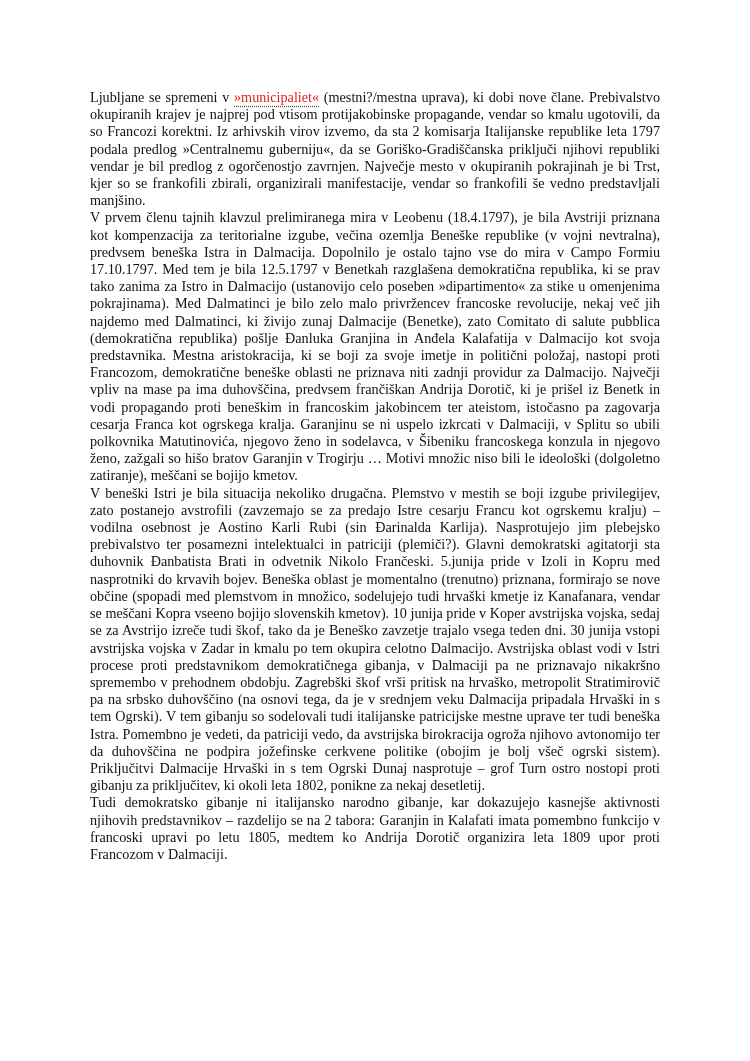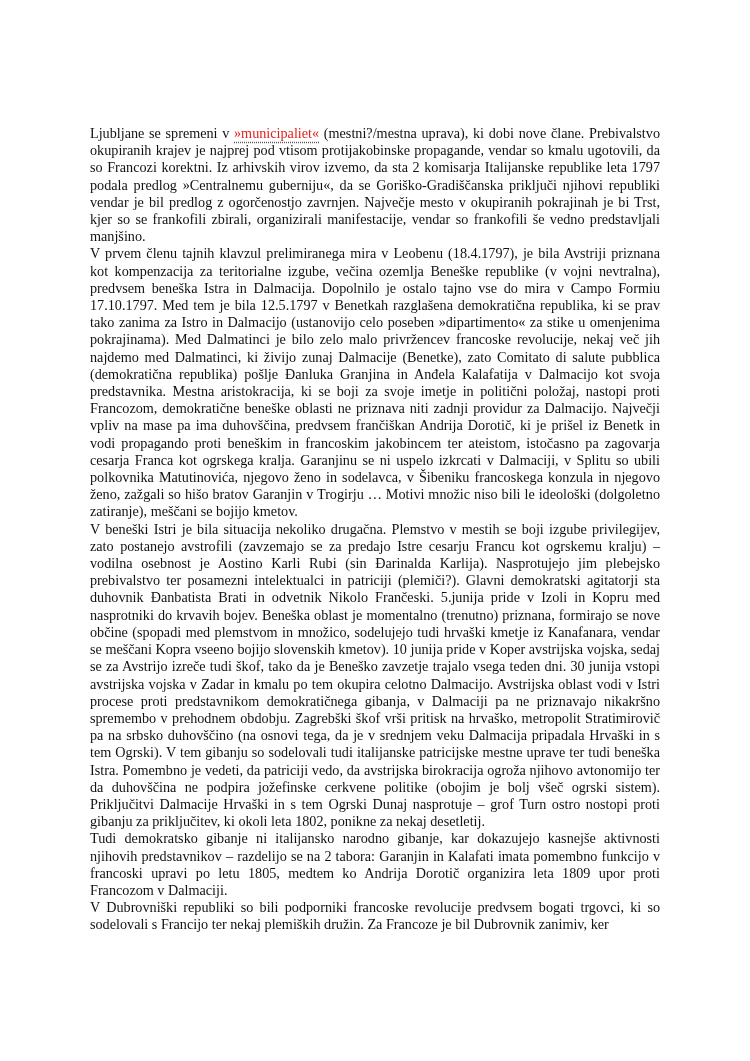--- a/index.html
+++ b/index.html
@@ -16,34 +16,32 @@
     .page {
       position: absolute;
       left: 90px;
       top: 89px;
       width: 570px;
       font-family: "Liberation Serif", serif;
       font-size: 14.2px;
       line-height: 17.2px;
       color: #111111;
       text-align: justify;
-      margin-top: 36px;
     }
     .para {
       margin: 0;
       padding: 0;
     }
     .red {
       color: #e0201f;
       text-decoration: underline dotted #555555;
       text-underline-offset: 4px;
     }
   </style>
 </head>
 <body>
 
 <div class="page">
   <p class="para"><span>Ljubljane se spremeni v </span><span class="red">»municipaliet«</span><span> (mestni?/mestna uprava), ki dobi nove člane. Prebivalstvo okupiranih krajev je najprej pod vtisom protijakobinske propagande, vendar so kmalu ugotovili, da so Francozi korektni. Iz arhivskih virov izvemo, da sta 2 komisarja Italijanske republike leta 1797 podala predlog »Centralnemu guberniju«, da se Goriško-Gradiščanska priključi njihovi republiki vendar je bil predlog z ogorčenostjo zavrnjen. Največje mesto v okupiranih pokrajinah je bi Trst, kjer so se frankofili zbirali, organizirali manifestacije, vendar so frankofili še vedno predstavljali manjšino.</span></p>
   <p class="para">V prvem členu tajnih klavzul prelimiranega mira v Leobenu (18.4.1797), je bila Avstriji priznana kot kompenzacija za teritorialne izgube, večina ozemlja Beneške republike (v vojni nevtralna), predvsem beneška Istra in Dalmacija. Dopolnilo je ostalo tajno vse do mira v Campo Formiu 17.10.1797. Med tem je bila 12.5.1797 v Benetkah razglašena demokratična republika, ki se prav tako zanima za Istro in Dalmacijo (ustanovijo celo poseben »dipartimento« za stike u omenjenima pokrajinama). Med Dalmatinci je bilo zelo malo privržencev francoske revolucije, nekaj več jih najdemo med Dalmatinci, ki živijo zunaj Dalmacije (Benetke), zato Comitato di salute pubblica (demokratična republika) pošlje Đanluka Granjina in Anđela Kalafatija  v Dalmacijo kot svoja predstavnika. Mestna aristokracija, ki se boji za svoje imetje in politični položaj, nastopi proti Francozom, demokratične beneške oblasti ne priznava niti zadnji providur za Dalmacijo.  Največji vpliv na mase pa ima duhovščina, predvsem frančiškan Andrija Dorotič, ki je prišel iz Benetk in vodi propagando proti beneškim in francoskim jakobincem ter ateistom, istočasno pa zagovarja cesarja Franca kot ogrskega kralja. Garanjinu se ni uspelo izkrcati v Dalmaciji, v Splitu so ubili polkovnika Matutinovića, njegovo ženo in sodelavca, v Šibeniku francoskega konzula in njegovo ženo, zažgali so hišo bratov Garanjin v Trogirju … Motivi množic niso bili le ideološki (dolgoletno zatiranje), meščani se bojijo kmetov.</p>
   <p class="para">V beneški Istri je bila situacija nekoliko drugačna. Plemstvo v mestih se boji izgube privilegijev, zato postanejo avstrofili (zavzemajo se za predajo Istre cesarju Francu kot ogrskemu kralju) – vodilna osebnost je Aostino Karli Rubi (sin Đarinalda Karlija). Nasprotujejo jim plebejsko prebivalstvo ter posamezni intelektualci in patriciji (plemiči?). Glavni demokratski agitatorji sta duhovnik Đanbatista Brati in odvetnik Nikolo Frančeski. 5.junija pride v Izoli in Kopru med nasprotniki do krvavih bojev. Beneška oblast je momentalno (trenutno) priznana, formirajo se nove občine (spopadi med plemstvom in množico, sodelujejo tudi hrvaški kmetje iz Kanafanara, vendar se meščani Kopra vseeno bojijo slovenskih kmetov). 10 junija pride v Koper avstrijska vojska, sedaj se za Avstrijo izreče tudi škof, tako da je Beneško zavzetje trajalo vsega teden dni. 30 junija vstopi avstrijska vojska v Zadar in kmalu po tem okupira celotno Dalmacijo. Avstrijska oblast vodi v Istri procese proti predstavnikom demokratičnega gibanja, v Dalmaciji pa ne priznavajo nikakršno spremembo v prehodnem obdobju. Zagrebški škof vrši pritisk na hrvaško, metropolit Stratimirovič pa na srbsko duhovščino (na osnovi tega, da je v srednjem veku Dalmacija pripadala Hrvaški in s tem Ogrski). V tem gibanju so sodelovali tudi italijanske patricijske mestne uprave ter tudi beneška Istra. Pomembno je vedeti, da patriciji vedo, da avstrijska birokracija ogroža njihovo avtonomijo ter da duhovščina ne podpira jožefinske cerkvene politike (obojim je bolj všeč ogrski sistem). Priključitvi Dalmacije Hrvaški in s tem Ogrski Dunaj nasprotuje – grof Turn ostro nostopi proti gibanju za priključitev, ki okoli leta 1802, ponikne za nekaj desetletij.</p>
   <p class="para">Tudi demokratsko gibanje ni italijansko narodno gibanje, kar dokazujejo kasnejše aktivnosti njihovih predstavnikov – razdelijo se na 2 tabora: Garanjin in Kalafati imata pomembno funkcijo v francoski upravi po letu 1805, medtem ko Andrija Dorotič organizira leta 1809 upor proti Francozom v Dalmaciji.</p>
-  <p class="para">V Dubrovniški republiki so bili podporniki francoske revolucije predvsem bogati trgovci, ki so sodelovali s Francijo ter nekaj plemiških družin. Za Francoze je bil Dubrovnik zanimiv, ker</p>
 </div>
 
 </body></html>

